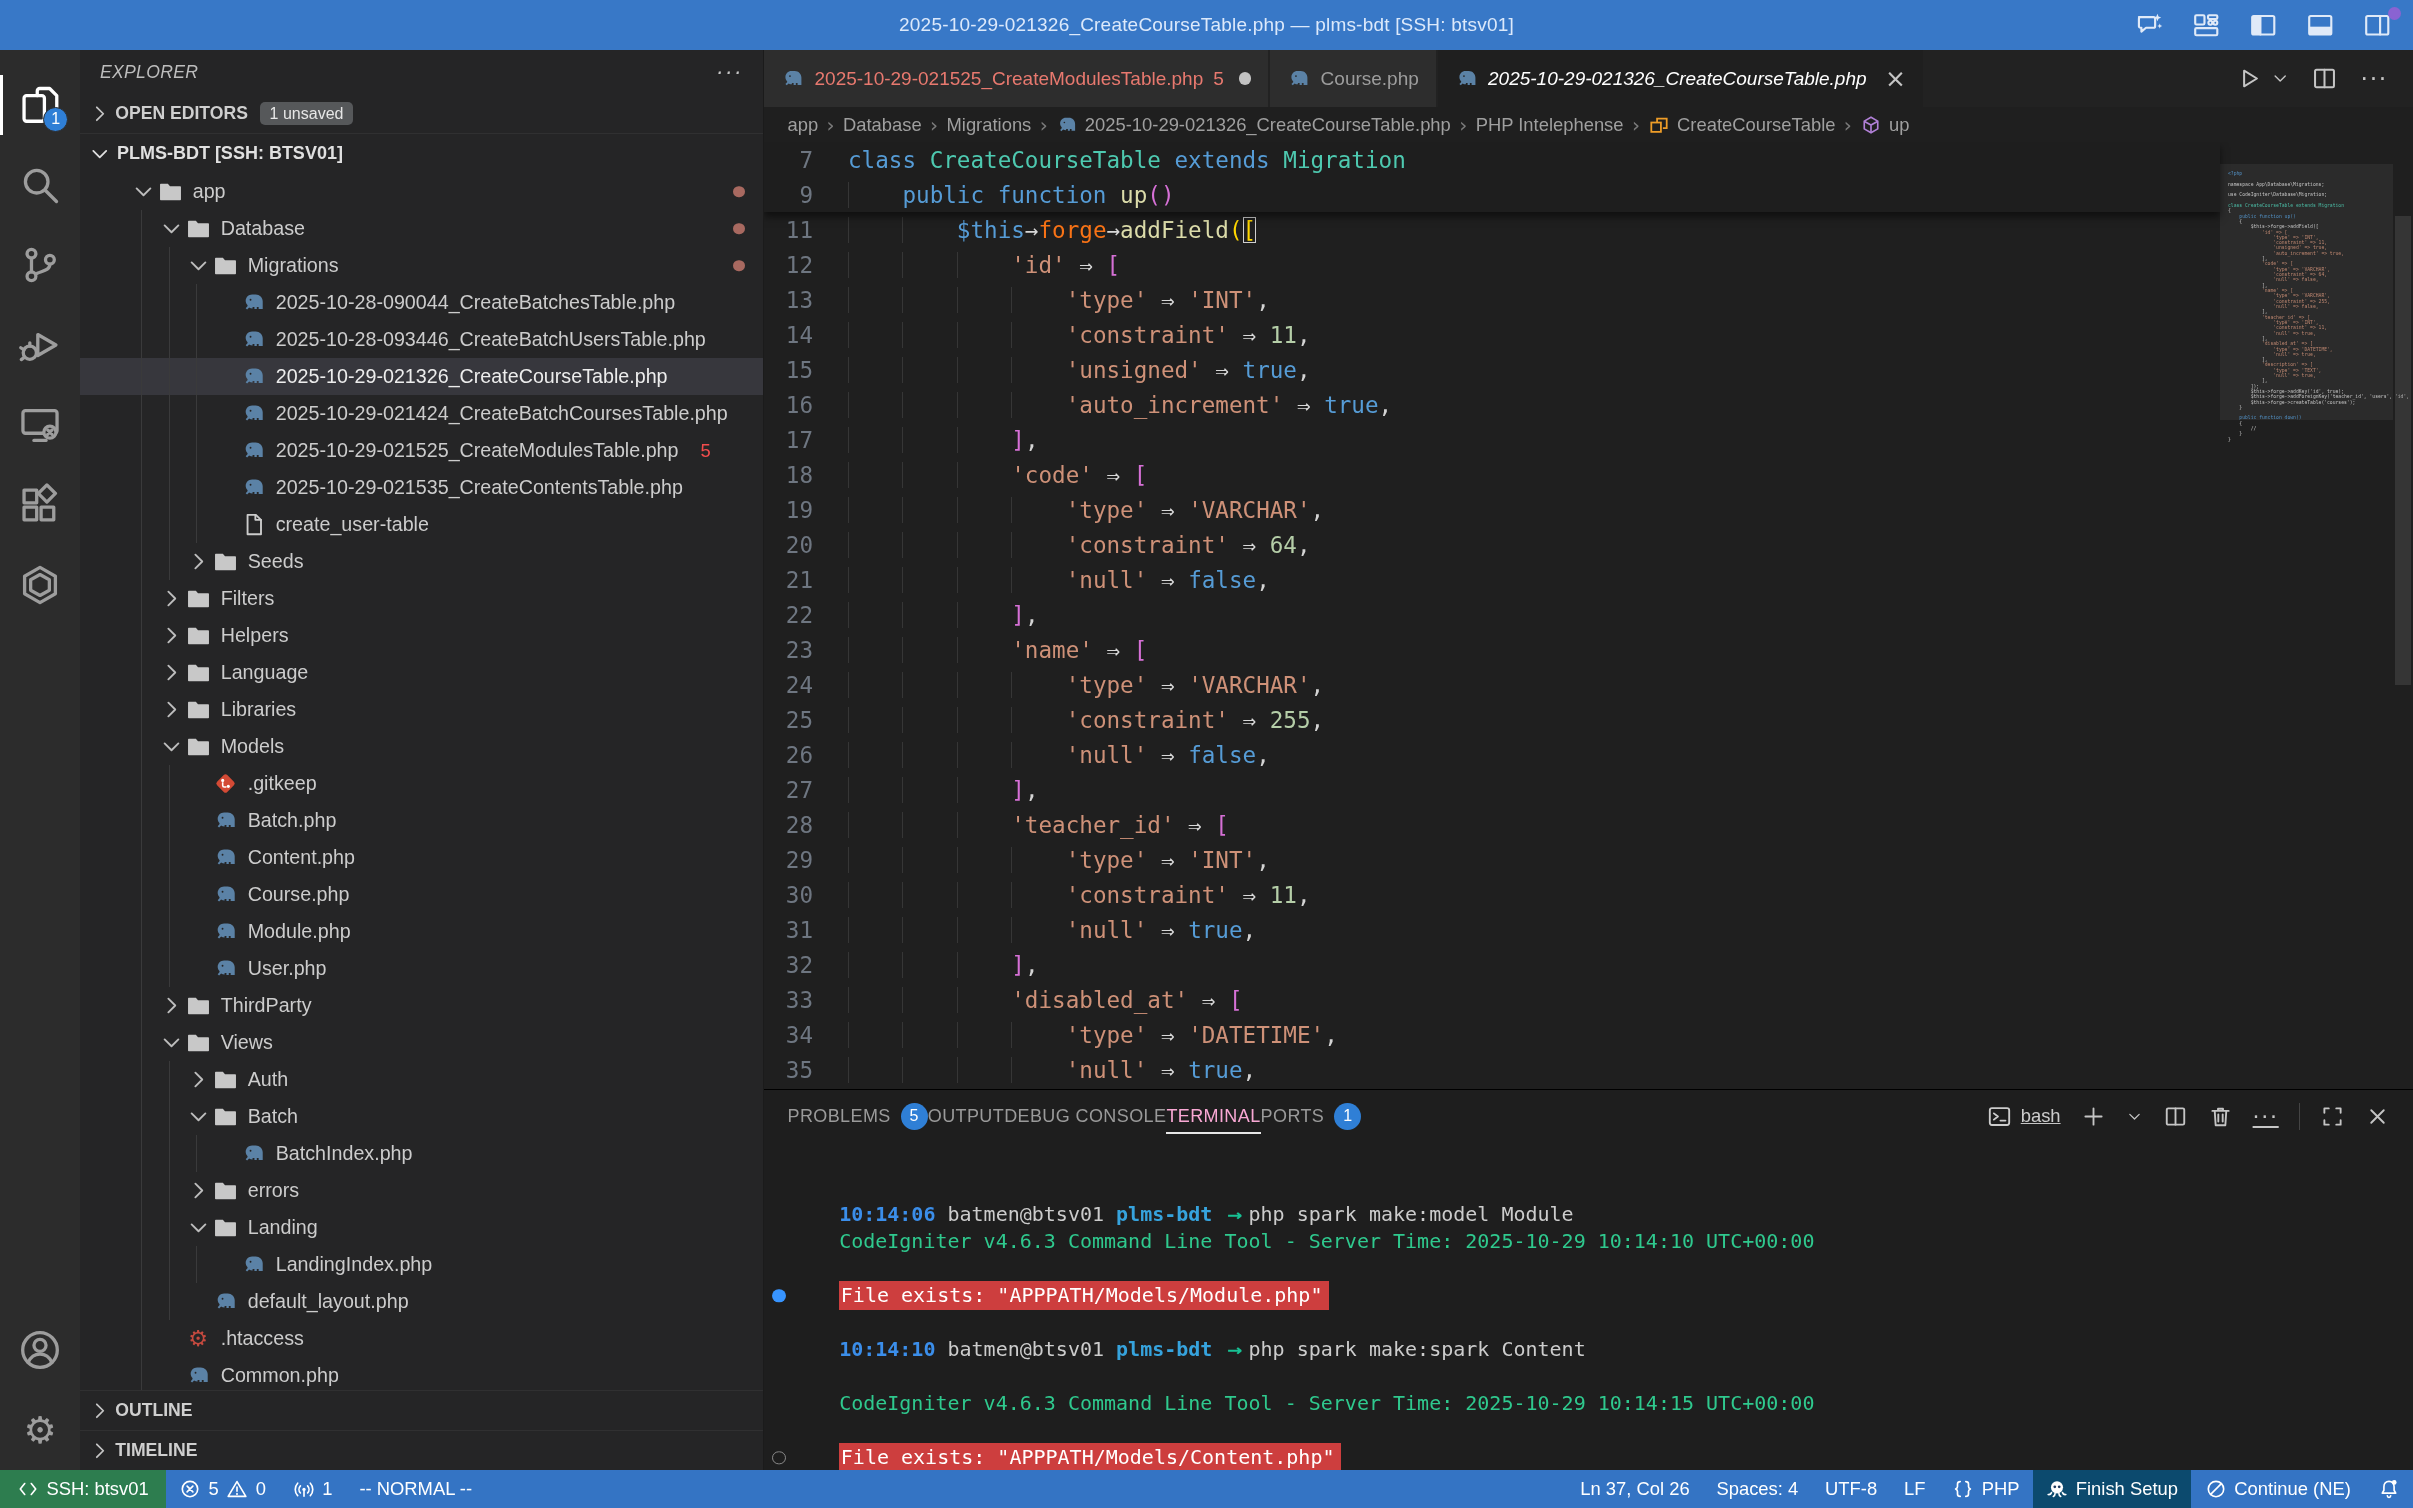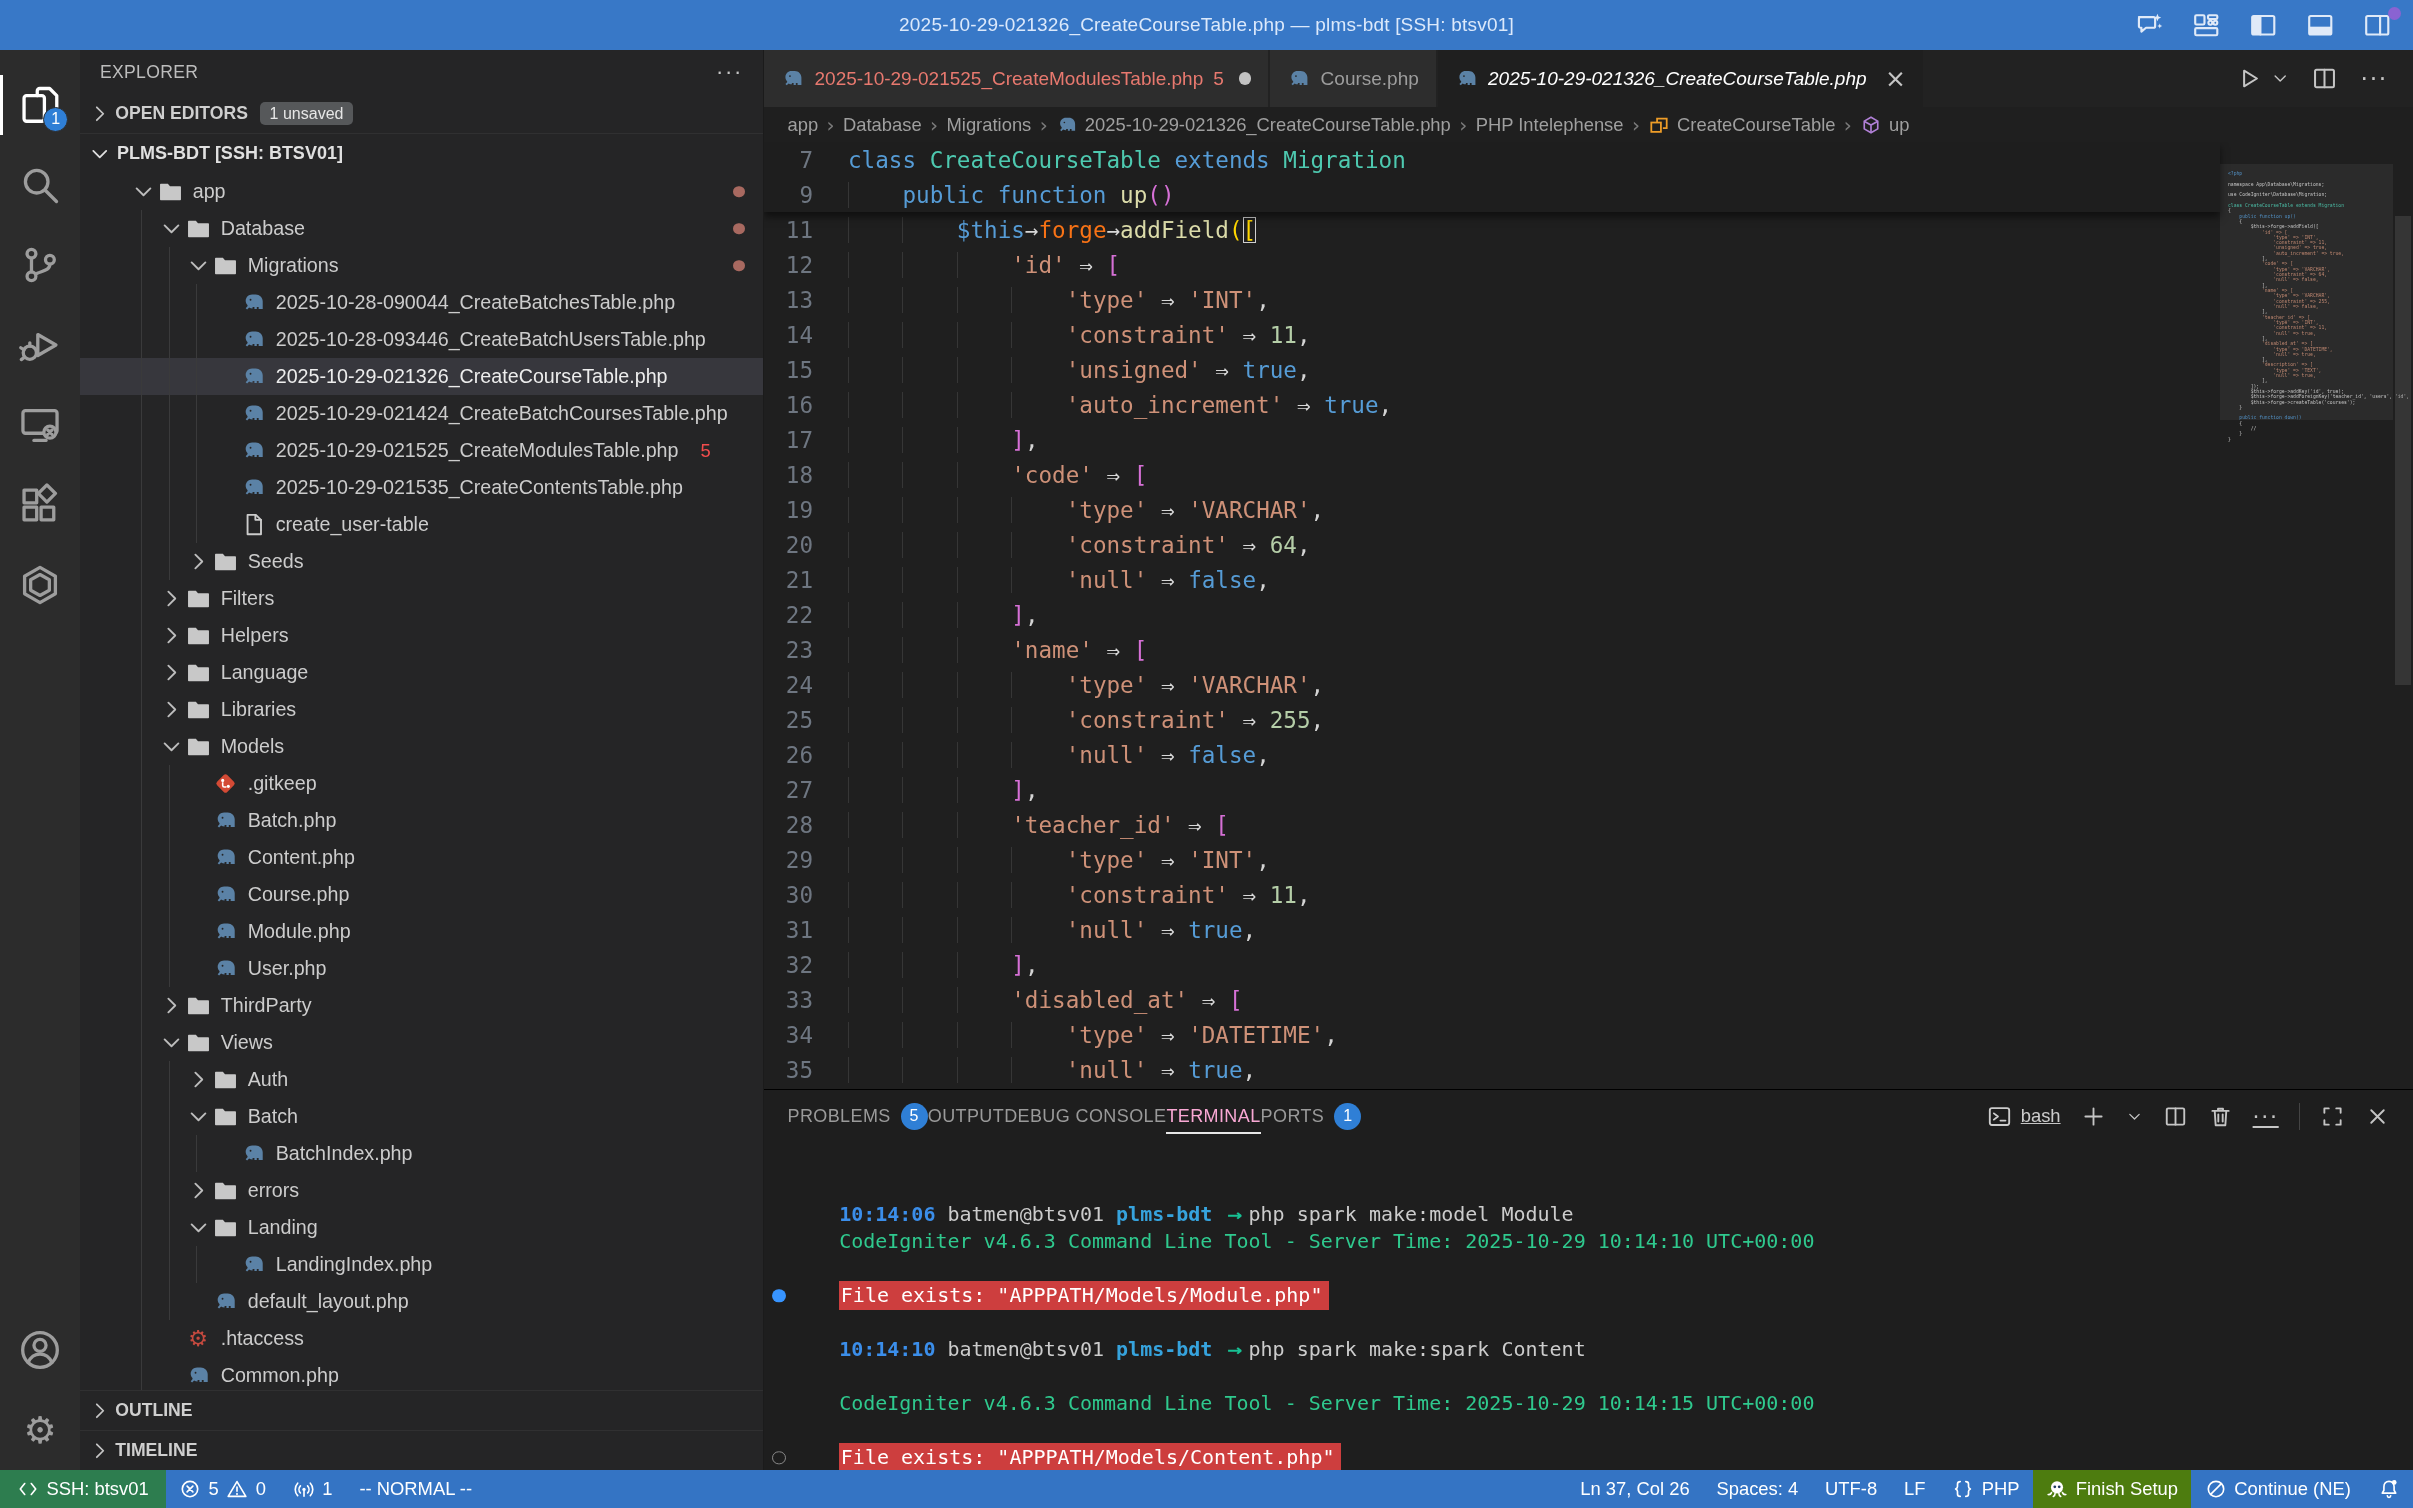--- a/index.html
+++ b/index.html
@@ -27,21 +27,21 @@
   .ab-item .icn { width:44px; height:44px; }
   .ab-badge { position:absolute; right:11.7px; bottom:13.4px; min-width:25px; height:25px; border-radius:12.6px;
               background:#2f7fd6; color:#fff; font-size:16px; display:flex; align-items:center; justify-content:center;
               padding:0 5px; border:1.7px solid #2c2c2c; }
   .ab-spacer { flex:1; }
   .gear-glyph { font-size:37px; line-height:1; font-family:"DejaVu Sans",sans-serif; }
 
   
   .sidebar { width:684px; background:#252526; color:#c5c5c5; display:flex; flex-direction:column;
              flex:0 0 auto; border-right:0.8px solid #1b1b1b; min-height:0; }
-  .sb-header { height:44px; display:flex; align-items:center; padding:8px 20px; flex:0 0 auto; }
+  .sb-header { height:44px; display:flex; align-items:center; padding:8px 20px; flex:0 0 auto;font-style:italic; }
   .sb-header .lbl { font-size:17.6px; color:#bdbdbd; letter-spacing:0.3px; }
   .sb-header .more { margin-left:auto; font-size:22px; color:#c5c5c5; letter-spacing:1.7px; cursor:pointer; }
   .sb-section { height:40px; display:flex; align-items:center; padding:0 8.4px; font-weight:bold;
                 font-size:17.6px; color:#cfcfcf; border-bottom:0.8px solid #303031; flex:0 0 auto; cursor:pointer; }
   .sb-section .icn { width:23.5px; height:23.5px; margin-right:3.4px; color:#c5c5c5; }
   .badge-pill { margin-left:11.7px; background:#56585a; color:#e6e6e6; font-weight:normal; font-size:16px;
                 padding:2.5px 10px; border-radius:5px; }
   .sb-root { height:39px; display:flex; align-items:center; padding:0 8.4px; font-weight:bold; font-size:18px;
              color:#e0e0e0; flex:0 0 auto; cursor:pointer; }
   .sb-root .icn { width:23.5px; height:23.5px; margin-right:5px; }
@@ -127,21 +127,21 @@
   .tm-green{color:#2fc98e;}
   .tm-err{background:#cd3e3e; color:#ffffff; padding:1.7px 6.7px 2.5px 1.7px;}
 
   
   .statusbar { height:38px; background:#3474c4; display:flex; align-items:center; color:#fff;
                font-size:18.4px; flex:0 0 auto; }
   .st-item { display:flex; align-items:center; gap:7.5px; padding:0 13.4px; height:100%; cursor:pointer; white-space:nowrap; }
   .st-item .icn { width:22px; height:22px; }
   .st-remote { background:#2d7d4f; padding:0 17px; }
   .st-right { margin-left:auto; display:flex; height:100%; }
-  .st-highlight { background:#4d7c0f; }
+  .st-highlight { background:#0c4a6e; }
   .glyph { font-family:"DejaVu Sans",sans-serif; }
 
   .icn svg { width:100%; height:100%; display:block; }
 </style>
 </head>
 <body>
 
 <div class="app">
 
   <div class="titlebar">

